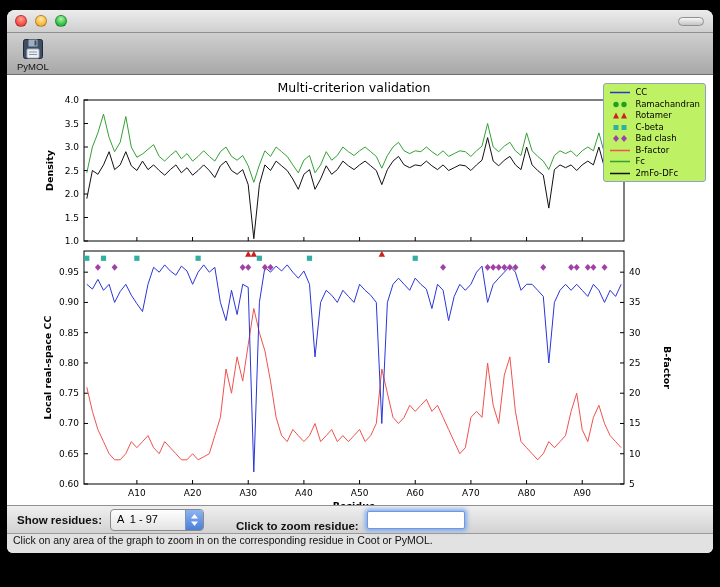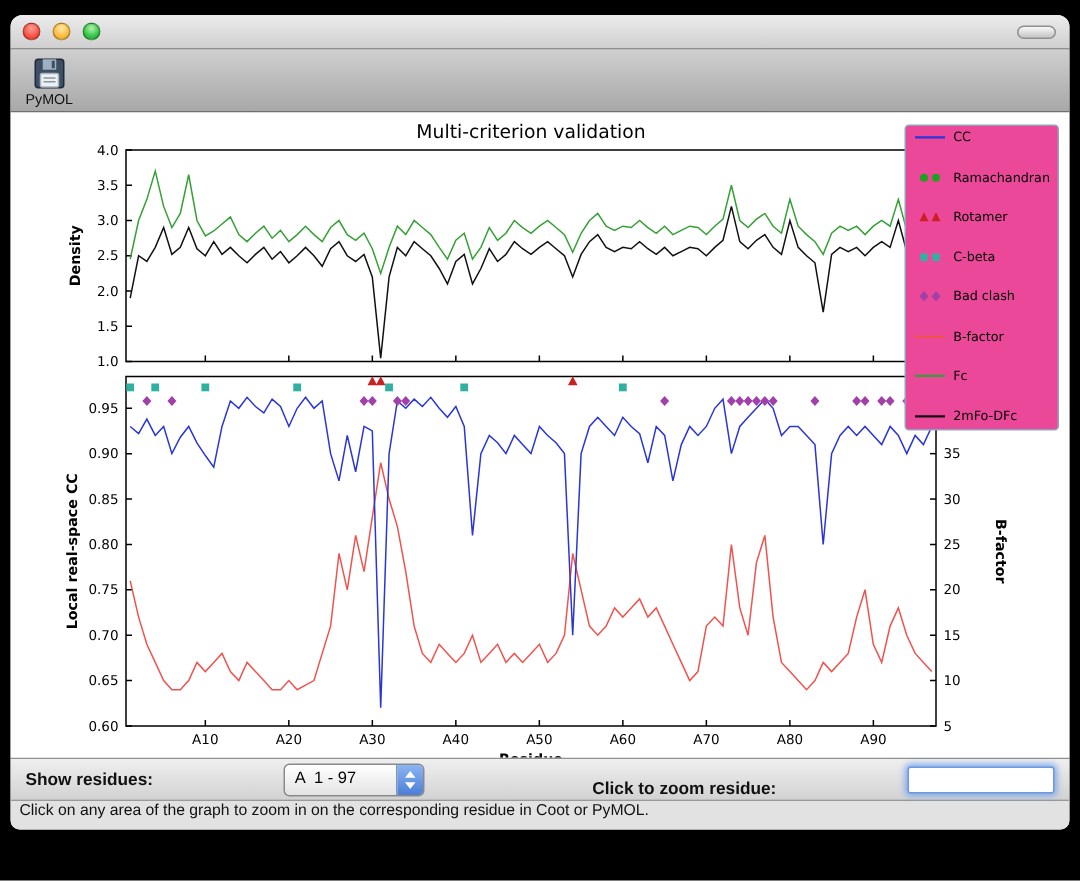--- a/index.html
+++ b/index.html
@@ -21,27 +21,27 @@
            background:linear-gradient(#f8f8f8,#c4c4c4);border:1px solid #8f8f8f;box-sizing:border-box;}
   
   .toolbar{height:42px;background:linear-gradient(#cfcfcf,#a8a8a8);border-bottom:1px solid #6f6f6f;
            display:flex;align-items:flex-start;padding:3px 0 0 10px;gap:24px;box-sizing:border-box;}
   .tb-item{display:flex;flex-direction:column;align-items:center;cursor:default;}
   .tb-icon{width:28px;height:25px;display:flex;align-items:center;justify-content:center;}
   .tb-label{font-size:9.5px;color:#111;white-space:nowrap;}
   
   .figure{position:relative;height:430px;background:#fff;}
   svg.plot text{font-family:"DejaVu Sans","Liberation Sans",sans-serif;fill:#000;}
-  .legend{position:absolute;top:8px;right:7px;background:#ec4899;border:1px solid #93a1c1;border-radius:3px;
-          padding:3px 5px;display:flex;flex-direction:column;gap:16px;}
+  .legend{position:absolute;top:8px;right:7px;background:#bef264;border:1px solid #93a1c1;border-radius:3px;
+          padding:3px 5px;display:flex;flex-direction:column;gap:1px;}
   .legend-row{display:flex;align-items:center;gap:4px;height:10.5px;}
   .legend-label{font-size:8.5px;font-family:"DejaVu Sans","Liberation Sans",sans-serif;color:#000;}
   
   .controlsbar{height:28px;background:linear-gradient(#efefef,#d2d2d2);border-top:1px solid #909090;
-               display:flex;align-items:center;padding:0 10px;gap:8px;box-sizing:border-box;justify-content:space-between;}
+               display:flex;align-items:center;padding:0 10px;gap:8px;box-sizing:border-box;}
   .ctl-label{font-size:11.5px;font-weight:bold;color:#111;white-space:nowrap;}
   .ctl-label.zoom{margin-left:24px;margin-top:12px;}
   .popup{height:20px;min-width:92px;border:1px solid #8a8a8a;border-radius:4px;
          background:linear-gradient(#ffffff,#e3e3e3);display:flex;align-items:stretch;overflow:hidden;}
   .popup-value{flex:1;font-size:11px;padding:3px 20px 0 6px;color:#000;white-space:pre;}
   .popup-stepper{width:17px;background:linear-gradient(#8cb4f2,#4b7fd6);display:flex;align-items:center;
                  justify-content:center;border-left:1px solid #7a95c0;}
   .zoom-input{width:90px;height:16px;border:1px solid #6a9ae0;border-radius:2px;
               box-shadow:0 0 4px 1.5px rgba(110,160,240,.85);font-size:11px;padding:0 3px;outline:none;
               font-family:"Liberation Sans",sans-serif;}

